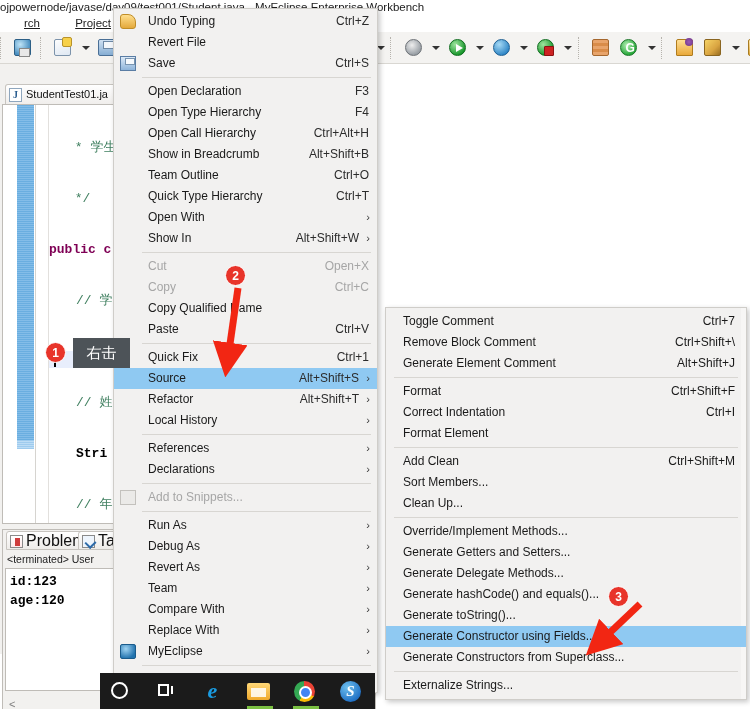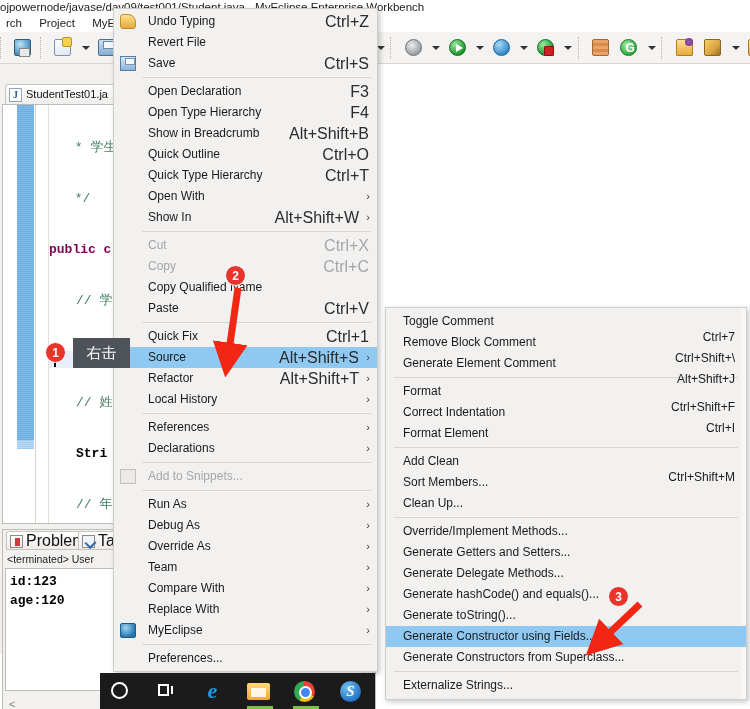--- a/index.html
+++ b/index.html
@@ -17,21 +17,21 @@
     background:#ffffff; color:#1b1b1b;
     font-size:11.5px; line-height:14px; white-space:nowrap; overflow:hidden;
   }
 
   
   .menubar {
     position:absolute; left:0; top:14px; width:750px; height:18px;
     background:#ffffff; font-size:11.5px; color:#1c1c1c;
     white-space:nowrap; overflow:hidden;
   }
-  .menubar .mi { display:inline-block; padding:1px 8px 1px 6px; line-height:16px; }
+  .menubar .mi { display:inline-block; padding:1px 8px 1px 24px; line-height:16px;text-decoration:underline; }
 
   
   .toolbar {
     position:absolute; left:0; top:32px; width:750px; height:32px;
     background:#f4f3f1; border-bottom:1px solid #d9d7d2;
     white-space:nowrap; overflow:hidden;
   }
   .tb-row { position:absolute; left:0; top:0; height:32px; width:750px; }
   .tbtn {
     display:inline-block; width:24px; height:26px; margin-top:3px;
@@ -174,21 +174,21 @@
     box-shadow:2px 2px 5px rgba(0,0,0,0.22);
     font-size:12px; color:#1a1a1a;
     padding:2px 0;
   }
   .ctx-item {
     position:relative; height:21px; line-height:21px;
     padding-left:34px; padding-right:8px; white-space:nowrap;
   }
   .ctx-item .lbl { display:inline-block; }
   .ctx-item .acc {
-    position:absolute; right:8px; top:0; color:#2c2c2c; font-size:16px;
+    position:absolute; right:8px; top:0; color:#2c2c2c; font-size:12px;
   }
   .ctx-item .acc.sub { right:18px; }
   .ctx-item .sub-arrow {
     position:absolute; right:7px; top:0; color:#3a3a3a; font-size:11px;
   }
   .ctx-item.disabled, .ctx-item.disabled .acc { color:#a6a6a6; }
   .ctx-item.sel { background:#8fc9f2; }
   .ctx-sep { height:1px; margin:3px 6px 3px 28px; background:#d8d6d2; }
   .mi-icon { position:absolute; left:6px; top:3px; width:16px; height:15px; }
   .mi-undo {
@@ -205,21 +205,21 @@
   .submenu {
     position:absolute; left:385px; top:307px; width:362px;
     background:#f2f1f0; border:1px solid #cfcdc9;
     box-shadow:2px 2px 5px rgba(0,0,0,0.22);
     font-size:12px; color:#1a1a1a; padding:3px 0;
   }
   .sub-item {
     position:relative; height:21px; line-height:21px;
     padding-left:17px; padding-right:10px; white-space:nowrap;
   }
-  .sub-item .acc { position:absolute; right:11px; top:16px;text-align:center; }
+  .sub-item .acc { position:absolute; right:11px; top:0;text-align:center; }
   .sub-item.sel { background:#8fc9f2; }
   .sub-sep { height:1px; margin:3px 8px; background:#d8d6d2; }
   .sub-scroll{position:absolute;right:0;top:0;width:5px;height:100%;background:#f7f6f5;}
 
   
   .taskbar {
     position:absolute; left:100px; top:673px; width:275px; height:36px;
     background:#1b1b1b;
   }
   .tk { position:absolute; top:0; width:44px; height:36px; }
@@ -374,46 +374,50 @@
 
     <div class="ctx-item">
       <span class="lbl">Open Declaration</span>
       <span class="acc">F3</span>
     </div>
     <div class="ctx-item">
       <span class="lbl">Open Type Hierarchy</span>
       <span class="acc">F4</span>
     </div>
     <div class="ctx-item">
+      <span class="lbl">Open Call Hierarchy</span>
+      <span class="acc">Ctrl+Alt+H</span>
+    </div>
+    <div class="ctx-item">
       <span class="lbl">Show in Breadcrumb</span>
       <span class="acc">Alt+Shift+B</span>
     </div>
     <div class="ctx-item">
-      <span class="lbl">Quick Outline</span>
+      <span class="lbl">Team Outline</span>
       <span class="acc">Ctrl+O</span>
     </div>
     <div class="ctx-item">
       <span class="lbl">Quick Type Hierarchy</span>
       <span class="acc">Ctrl+T</span>
     </div>
     <div class="ctx-item">
       <span class="lbl">Open With</span>
       <span class="sub-arrow">›</span>
     </div>
     <div class="ctx-item">
       <span class="lbl">Show In</span>
       <span class="acc sub">Alt+Shift+W</span>
       <span class="sub-arrow">›</span>
     </div>
 
     <div class="ctx-sep"></div>
 
     <div class="ctx-item disabled">
       <span class="lbl">Cut</span>
-      <span class="acc">Ctrl+X</span>
+      <span class="acc">Open+X</span>
     </div>
     <div class="ctx-item disabled">
       <span class="lbl">Copy</span>
       <span class="acc">Ctrl+C</span>
     </div>
     <div class="ctx-item">
       <span class="lbl">Copy Qualified Name</span>
     </div>
     <div class="ctx-item">
       <span class="lbl">Paste</span>
@@ -463,21 +467,21 @@
 
     <div class="ctx-item">
       <span class="lbl">Run As</span>
       <span class="sub-arrow">›</span>
     </div>
     <div class="ctx-item">
       <span class="lbl">Debug As</span>
       <span class="sub-arrow">›</span>
     </div>
     <div class="ctx-item">
-      <span class="lbl">Override As</span>
+      <span class="lbl">Revert As</span>
       <span class="sub-arrow">›</span>
     </div>
     <div class="ctx-item">
       <span class="lbl">Team</span>
       <span class="sub-arrow">›</span>
     </div>
     <div class="ctx-item">
       <span class="lbl">Compare With</span>
       <span class="sub-arrow">›</span>
     </div>

